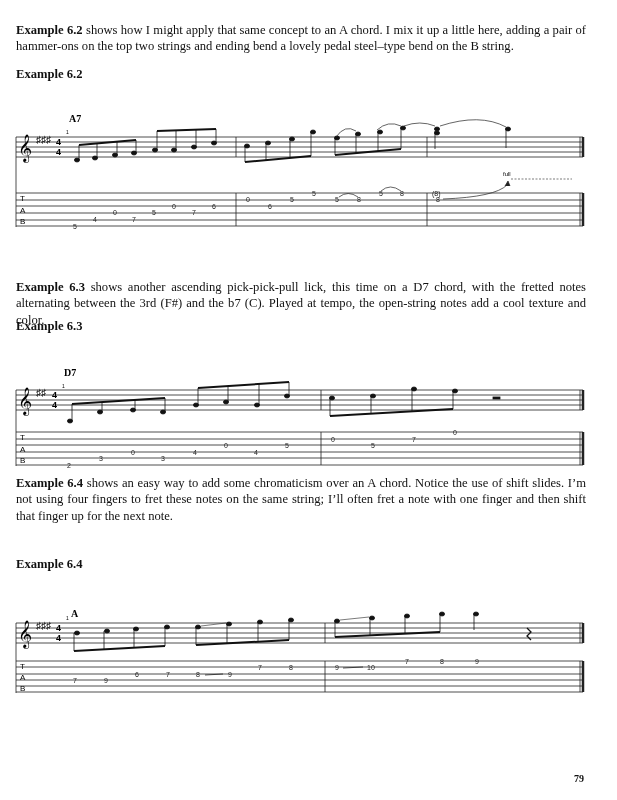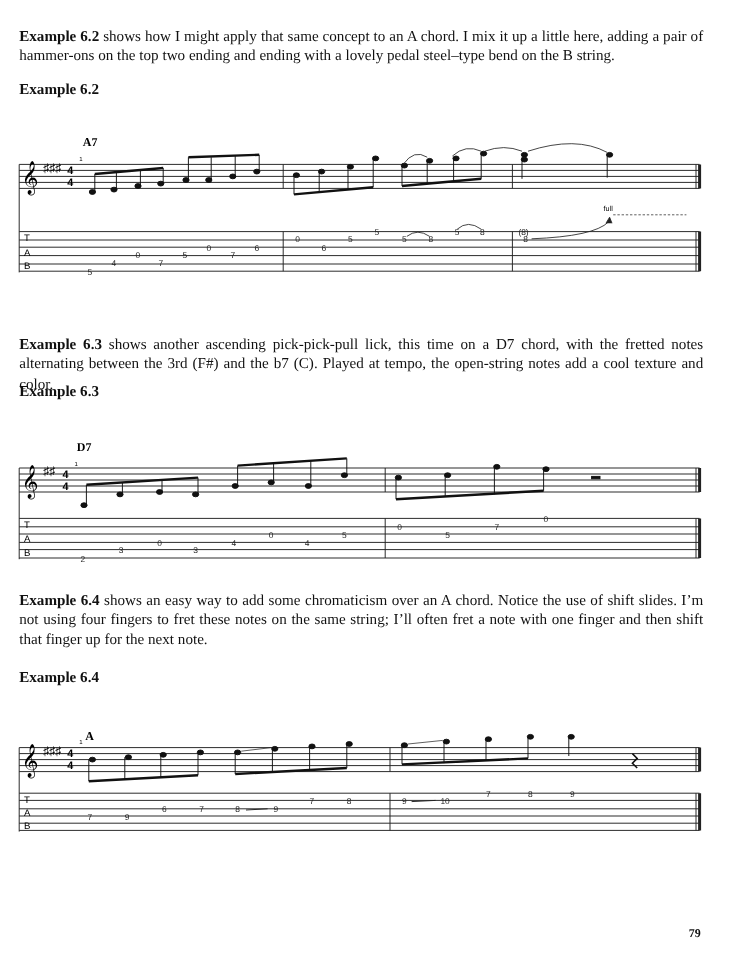--- a/index.html
+++ b/index.html
@@ -8,21 +8,21 @@
   .para b { font-weight:bold; }
   .heading { position:absolute; left:16px; font-size:12.6px; font-weight:bold; }
   .pagenum { position:absolute; left:574px; top:773px; font-size:10px; font-weight:bold; }
   svg.score { position:absolute; left:0; width:617px; overflow:visible; }
   svg text { font-family:"Liberation Sans", sans-serif; }
   svg text.chord { font-family:"Liberation Serif", serif; font-weight:bold; font-size:10px; }
 </style>
 </head>
 <body>
 
-<div class="para" style="top:22px;"><b>Example 6.2</b><span> shows how I might apply that same concept to an A chord. I mix it up a little here, adding a pair of hammer-ons on the top two ending and ending with a lovely pedal steel–type bend on the B string.</span></div>
+<div class="para" style="top:22px;"><b>Example 6.2</b><span> shows how I might apply that same concept to an A chord. I mix it up a little here, adding a pair of hammer-ons on the top two strings and ending bend a lovely pedal steel–type bend on the B string.</span></div>
 <div class="heading" style="top:67px;">Example 6.2</div>
 
 <svg class="score" style="top:100px;" height="140" viewBox="0 100 617 140">
   <text class="chord" x="69" y="122">A7</text>
   <text x="66" y="134" font-size="5">1</text>
 
   <g stroke="#222" stroke-width="0.8">
     <line x1="16" y1="137" x2="583" y2="137"></line>
       <line x1="16" y1="142" x2="583" y2="142"></line>
     <line x1="16" y1="147" x2="583" y2="147"></line>
@@ -211,21 +211,21 @@
     <text x="224" y="448">0</text>
     <text x="254" y="455">4</text>
     <text x="285" y="448">5</text>
     <text x="331" y="442">0</text>
     <text x="371" y="448">5</text>
     <text x="412" y="442">7</text>
     <text x="453" y="435">0</text>
   </g>
 </svg>
 
-<div class="para" style="top:492px;"><b>Example 6.4</b><span> shows an easy way to add some chromaticism over an A chord. Notice the use of shift slides. I’m not using four fingers to fret these notes on the same string; I’ll often fret a note with one finger and then shift that finger up for the next note.</span></div>
+<div class="para" style="top:475px;"><b>Example 6.4</b><span> shows an easy way to add some chromaticism over an A chord. Notice the use of shift slides. I’m not using four fingers to fret these notes on the same string; I’ll often fret a note with one finger and then shift that finger up for the next note.</span></div>
 <div class="heading" style="top:557px;">Example 6.4</div>
 
 <svg class="score" style="top:595px;" height="110" viewBox="0 595 617 110">
   <text class="chord" x="71" y="617">A</text>
   <text x="66" y="620" font-size="5">1</text>
   <g stroke="#222" stroke-width="0.8">
     <line x1="16" y1="623" x2="583" y2="623"></line>
       <line x1="16" y1="628" x2="583" y2="628"></line>
     <line x1="16" y1="633" x2="583" y2="633"></line>
       <line x1="16" y1="638" x2="583" y2="638"></line>

